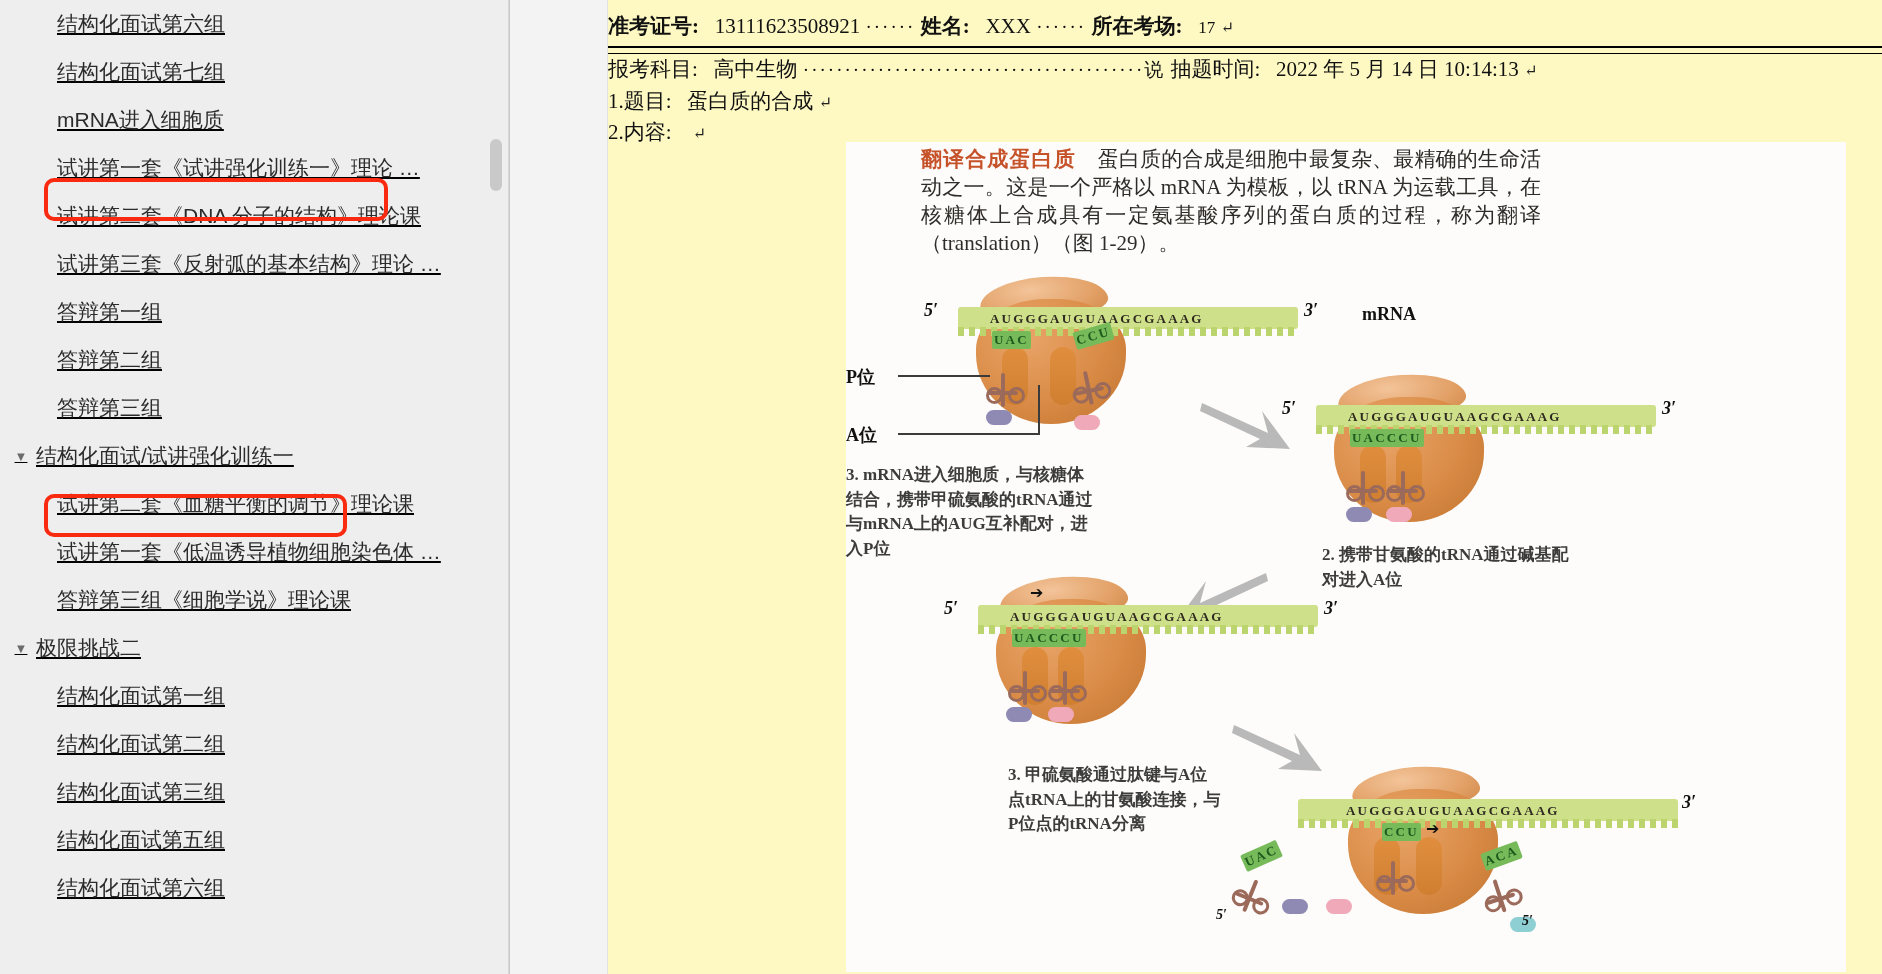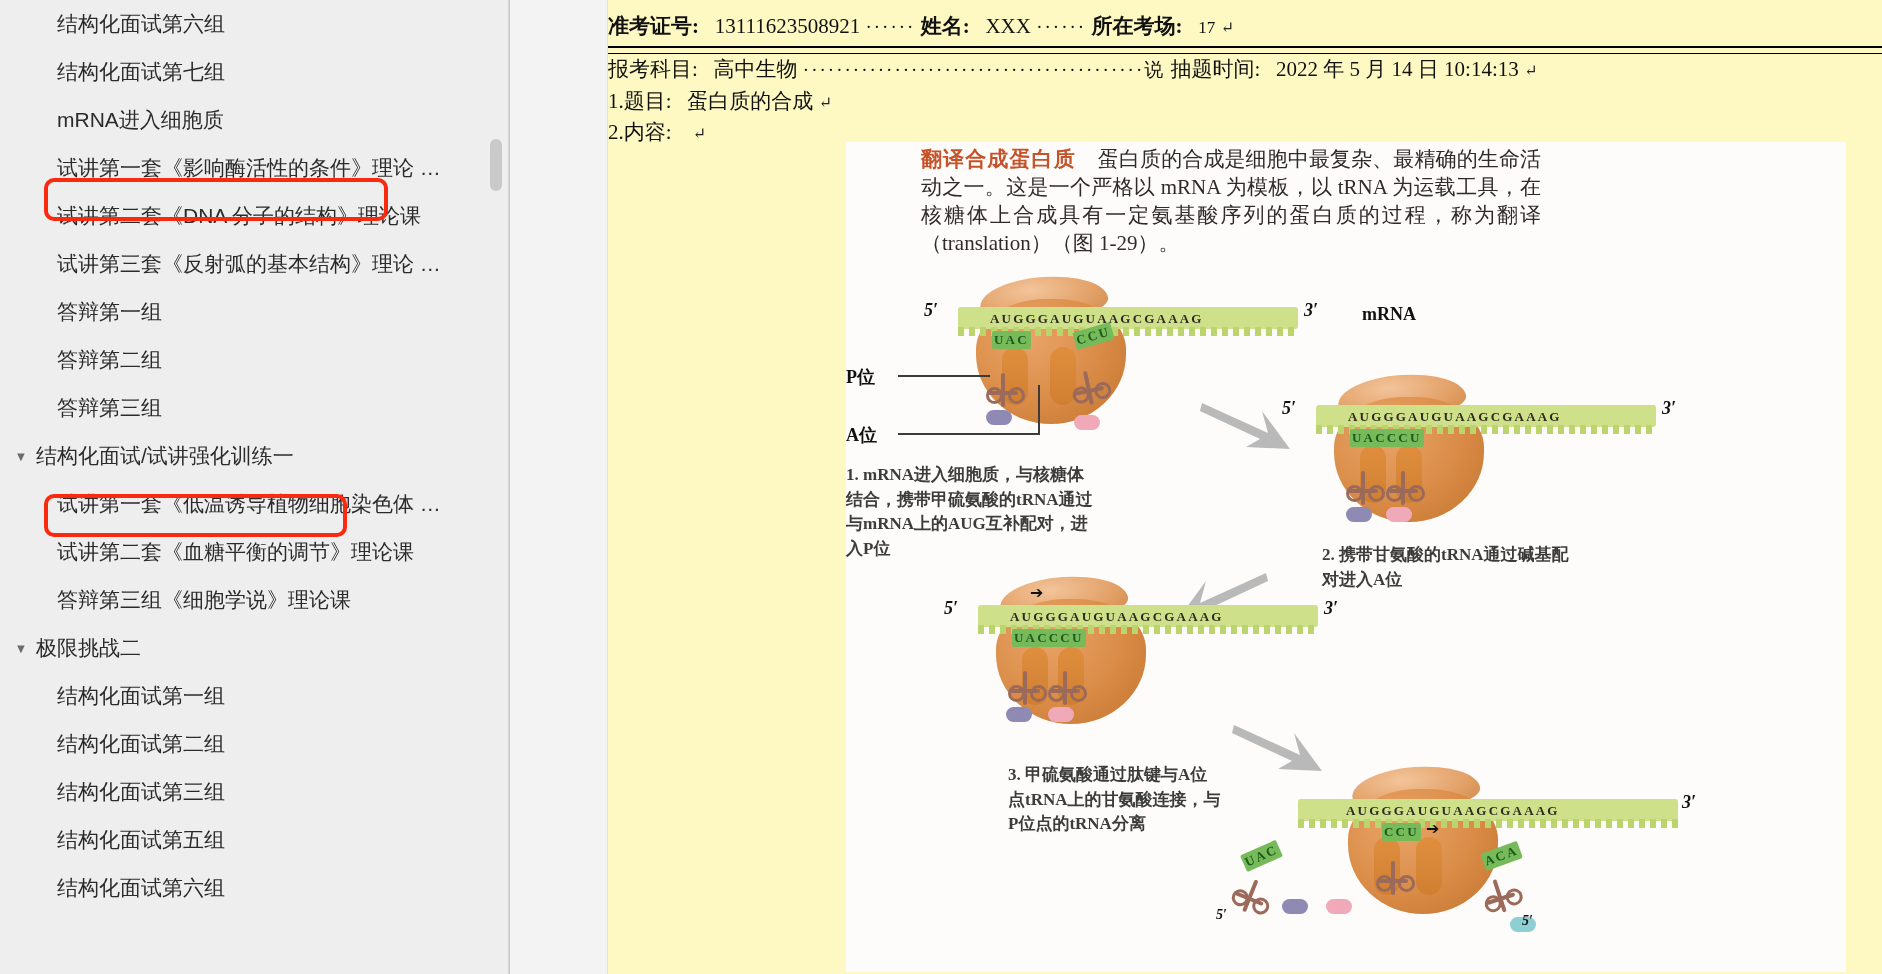--- a/index.html
+++ b/index.html
@@ -2,21 +2,21 @@
 <html><head>
 <meta charset="utf-8">
 <style>
   html,body{margin:0;padding:0;}
   body{
     width:1882px;height:974px;overflow:hidden;
     background:#ffffff;
     font-family:"Liberation Sans","DejaVu Sans",sans-serif;
     -webkit-font-smoothing:antialiased;
   }
-  .app{position:relative;width:1882px;height:974px;display:flex;}
+  .app{position:relative;width:1882px;height:974px;display:flex;text-decoration:underline;}
 
   
   .sidebar{
     position:relative;
     width:510px;height:974px;
     background:#eeeeee;
     overflow:hidden;
     flex:0 0 510px;
   }
   .sidebar-inner{position:relative;padding-top:0;}
@@ -194,21 +194,21 @@
         <div class="tree-row leaf">
           <span class="label">结构化面试第六组</span>
         </div>
         <div class="tree-row leaf">
           <span class="label">结构化面试第七组</span>
         </div>
         <div class="tree-row leaf">
           <span class="label">mRNA进入细胞质</span>
         </div>
         <div class="tree-row leaf">
-          <span class="label">试讲第一套《影响酶活性的条件》理论 …</span>
+          <span class="label">试讲第一套《试讲强化训练一》理论 …</span>
         </div>
         <div class="tree-row leaf">
           <span class="label">试讲第二套《DNA 分子的结构》理论课</span>
         </div>
         <div class="tree-row leaf">
           <span class="label">试讲第三套《反射弧的基本结构》理论 …</span>
         </div>
         <div class="tree-row leaf">
           <span class="label">答辩第一组</span>
         </div>
@@ -216,24 +216,24 @@
           <span class="label">答辩第二组</span>
         </div>
         <div class="tree-row leaf">
           <span class="label">答辩第三组</span>
         </div>
         <div class="tree-row group">
           <span class="caret">▼</span>
           <span class="label">结构化面试/试讲强化训练一</span>
         </div>
         <div class="tree-row leaf">
+          <span class="label">试讲第二套《血糖平衡的调节》理论课</span>
+        </div>
+        <div class="tree-row leaf">
           <span class="label">试讲第一套《低温诱导植物细胞染色体 …</span>
-        </div>
-        <div class="tree-row leaf">
-          <span class="label">试讲第二套《血糖平衡的调节》理论课</span>
         </div>
         <div class="tree-row leaf">
           <span class="label">答辩第三组《细胞学说》理论课</span>
         </div>
         <div class="tree-row group">
           <span class="caret">▼</span>
           <span class="label">极限挑战二</span>
         </div>
         <div class="tree-row leaf">
           <span class="label">结构化面试第一组</span>
@@ -342,21 +342,21 @@
             </div>
             <div class="aa met" style="left:140px;top:143px;"></div>
             <div class="aa gly" style="left:228px;top:148px;"></div>
 
             <div class="lbl" style="left:0px;top:98px;">P位</div>
             <div class="leader" style="left:52px;top:108px;width:92px;height:2px;"></div>
             <div class="lbl" style="left:0px;top:156px;">A位</div>
             <div class="leader" style="left:52px;top:166px;width:142px;height:2px;"></div>
             <div class="leader" style="left:192px;top:118px;width:2px;height:50px;"></div>
 
-            <div class="stepcap" style="left:0px;top:196px;width:330px;">1. mRNA进入细胞质，与核糖体
+            <div class="stepcap" style="left:0px;top:196px;width:330px;">3. mRNA进入细胞质，与核糖体
 结合，携带甲硫氨酸的tRNA通过
 与mRNA上的AUG互补配对，进
 入P位</div>
 
             <div class="arrowbig" style="left:352px;top:130px;">
               <svg viewBox="0 0 96 56">
                   <path d="M4 6 L70 36 L64 14 L92 52 L48 50 L62 42 L2 14 Z" fill="#b9b9b9"></path>
                 </svg>
             </div>
 

